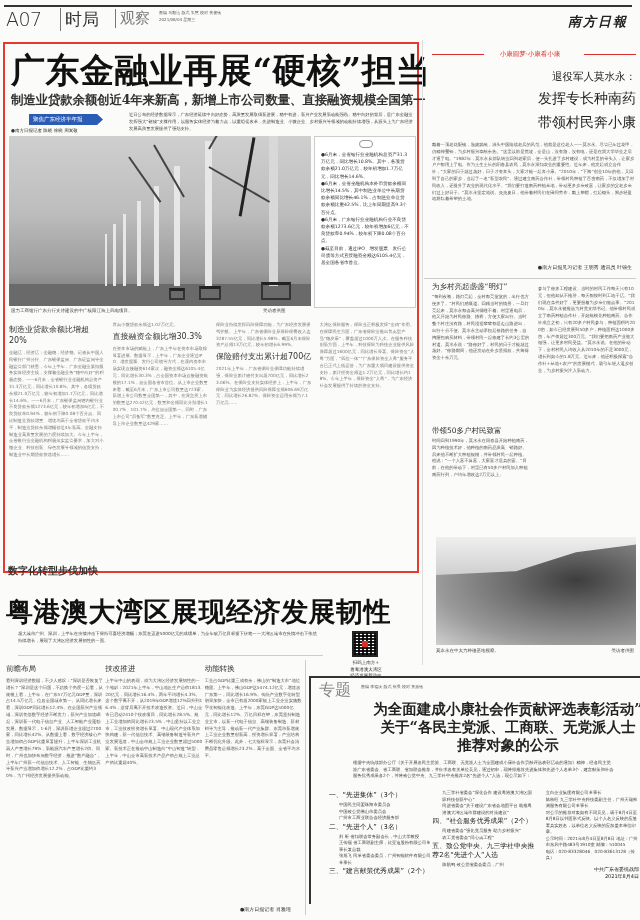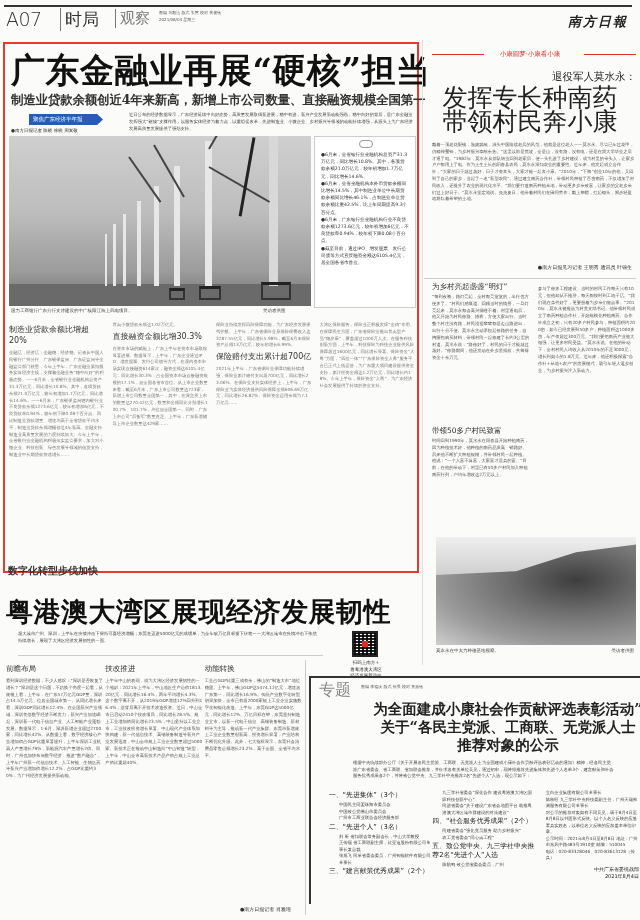--- a/index.html
+++ b/index.html
@@ -37,21 +37,21 @@
   .cols { position: absolute; left: 4px; top: 278px; width: 406px; height: 245px; display: flex; gap: 8px; }
   .col { flex: 1; font-family: "DejaVu Sans", sans-serif; font-size: 4.3px; line-height: 6.8px; color: #555; overflow: hidden; }
   .subhead { font-family: "DejaVu Sans", sans-serif; font-size: 8px; color: #333; margin: 2px 0 4px 0; line-height: 11px; }
   .fill { color: #777; word-break: break-all; }
 
   
   .right-story { position: absolute; left: 424px; top: 42px; width: 212px; height: 620px; padding-left: 40px; }
   .kicker-line { position: absolute; top: 12px; height: 1px; background: #d9302a; }
   .kicker { position: absolute; left: 0; right: 0; top: 8px; text-align: center; font-family: "DejaVu Sans", sans-serif; font-size: 6.5px; color: #d9302a; }
   .r-pretitle { position: absolute; left: 0; right: 0; top: 28px; text-align: right; font-size: 10.5px; color: #222; }
-  .r-title { position: absolute; left: 0; right: 0; top: 44px; text-align: center; font-size: 25px; line-height: 24px; color: #222; }
+  .r-title { position: absolute; left: 0; right: 0; top: 44px; text-align: right; font-size: 14px; line-height: 24px; color: #222; }
   .r-body { position: absolute; font-family: "DejaVu Sans", sans-serif; font-size: 4.3px; line-height: 6.8px; color: #555; overflow: hidden; word-break: break-all; }
   .r-byline { position: absolute; right: 4px; top: 222px; font-family: "DejaVu Sans", sans-serif; font-size: 5px; color: #333; }
   .r-subhead { position: absolute; font-family: "DejaVu Sans", sans-serif; font-size: 7.5px; color: #333; }
   .r-divider { position: absolute; left: 0; width: 212px; height: 1px; background: #ccc; }
   .photo-farm { position: absolute; left: 12px; top: 495px; width: 200px; height: 108px; background: radial-gradient(ellipse at 70% 40%, #3d3d3d 0%, #6e6e6e 35%, #9a9a9a 70%, #cfcfcf 100%); overflow: hidden; }
   .farm-sky { position: absolute; left: 0; top: 0; width: 100%; height: 38px; background: linear-gradient(180deg, #efefef, #cfcfcf); clip-path: polygon(0 0, 100% 0, 100% 20%, 70% 40%, 40% 90%, 0 100%); }
   .farm-caption { position: absolute; left: 12px; top: 606px; font-family: "DejaVu Sans", sans-serif; font-size: 4.5px; color: #444; }
   .farm-credit { position: absolute; right: 2px; top: 606px; font-family: "DejaVu Sans", sans-serif; font-size: 4.5px; color: #444; }
 
   .vsep { position: absolute; left: 422px; top: 40px; width: 1px; height: 625px; background: #ddd; }

